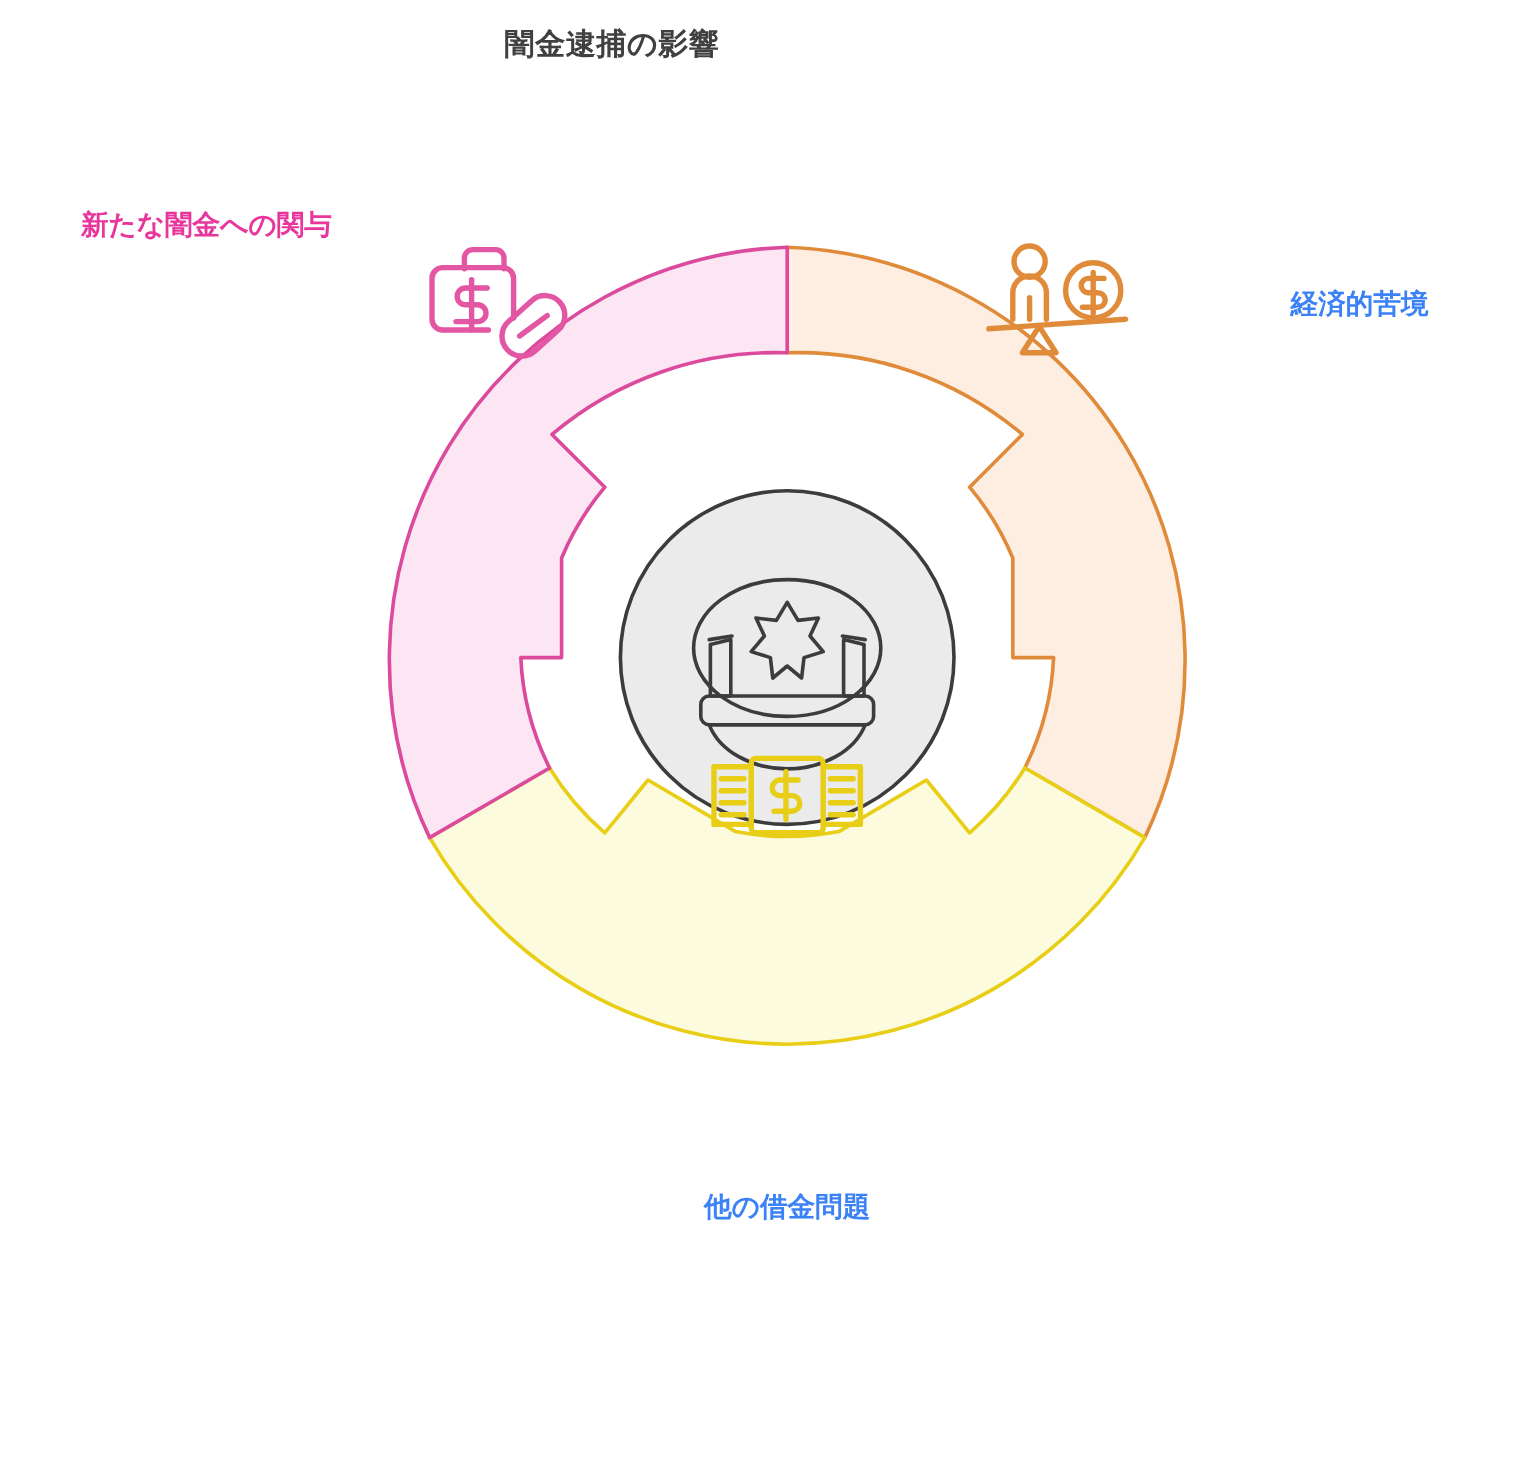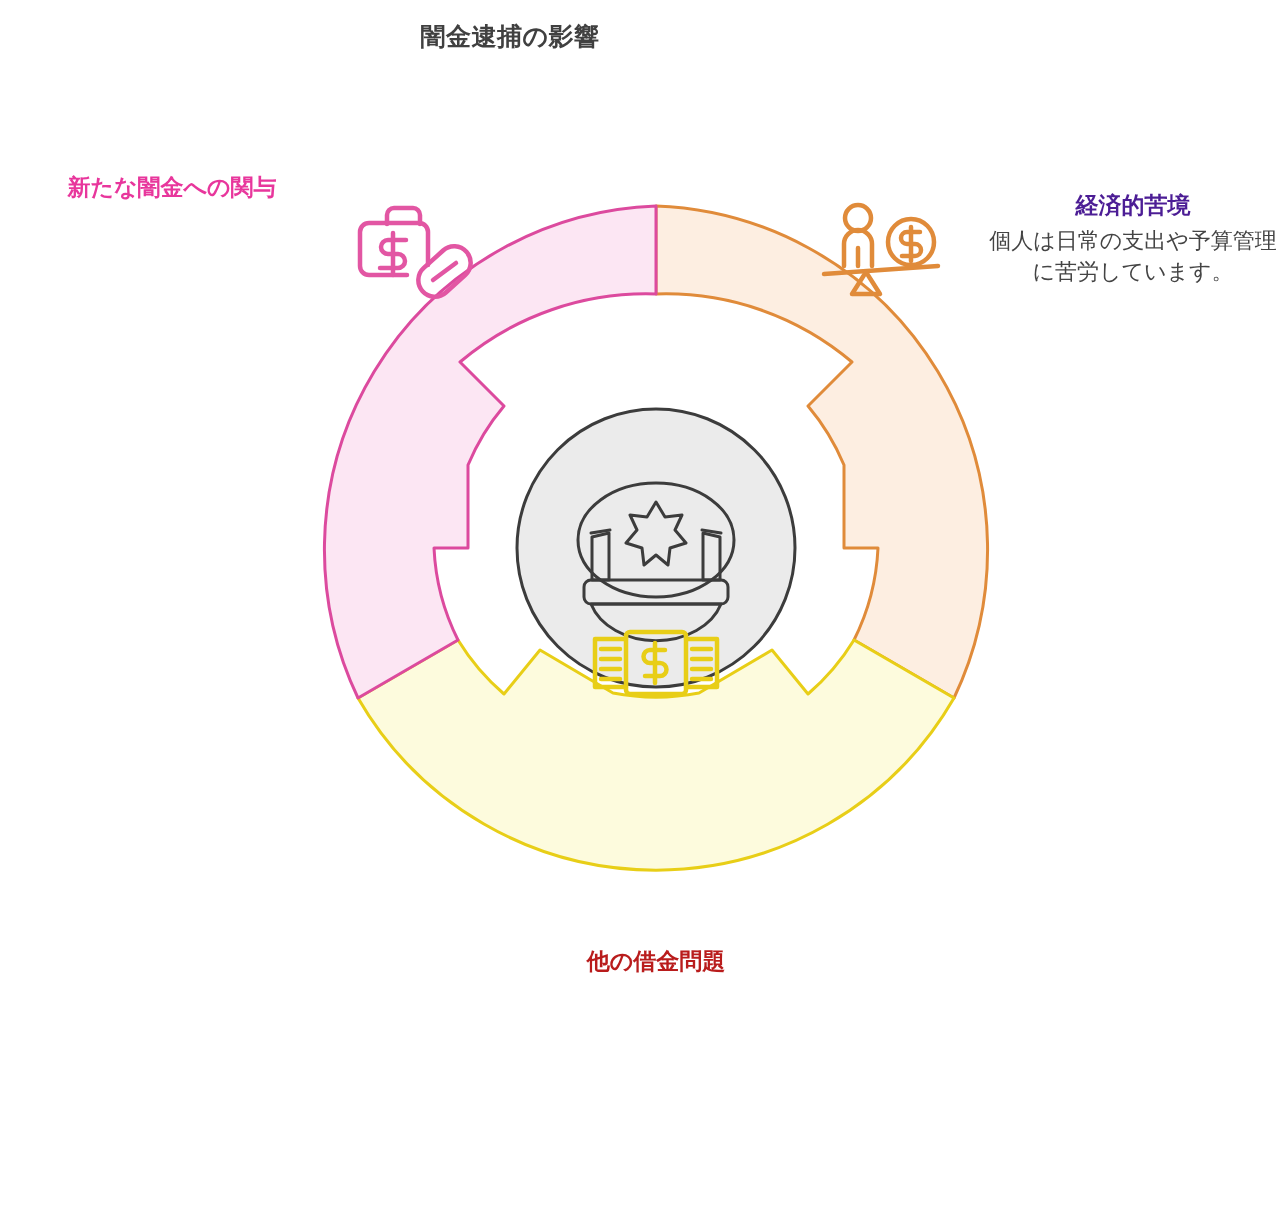--- a/index.html
+++ b/index.html
@@ -204,21 +204,20 @@
       <path d="M 367 461 L 367 501"></path>
     </g>
 
   </svg>
 
   <div class="callout" id="callout-left">
     <div class="callout-heading" style="color:#e8369c;">新たな闇金への関与</div>
   </div>
 
   <div class="callout" id="callout-right">
-    <div class="callout-heading" style="color:#4c1d95;">経済的苦境</div>
-    <div class="callout-body">個人は日常の支出や予算管理に苦労しています。</div>
+    <div class="callout-heading" style="color:#3b82f6;margin-top:48px;">経済的苦境</div>
   </div>
 
   <div class="callout" id="callout-bottom">
-    <div class="callout-heading" style="color:#b91c1c;">他の借金問題</div>
+    <div class="callout-heading" style="color:#3b82f6;margin-top:44px;">他の借金問題</div>
   </div>
 
 </div>
 
 </body></html>

